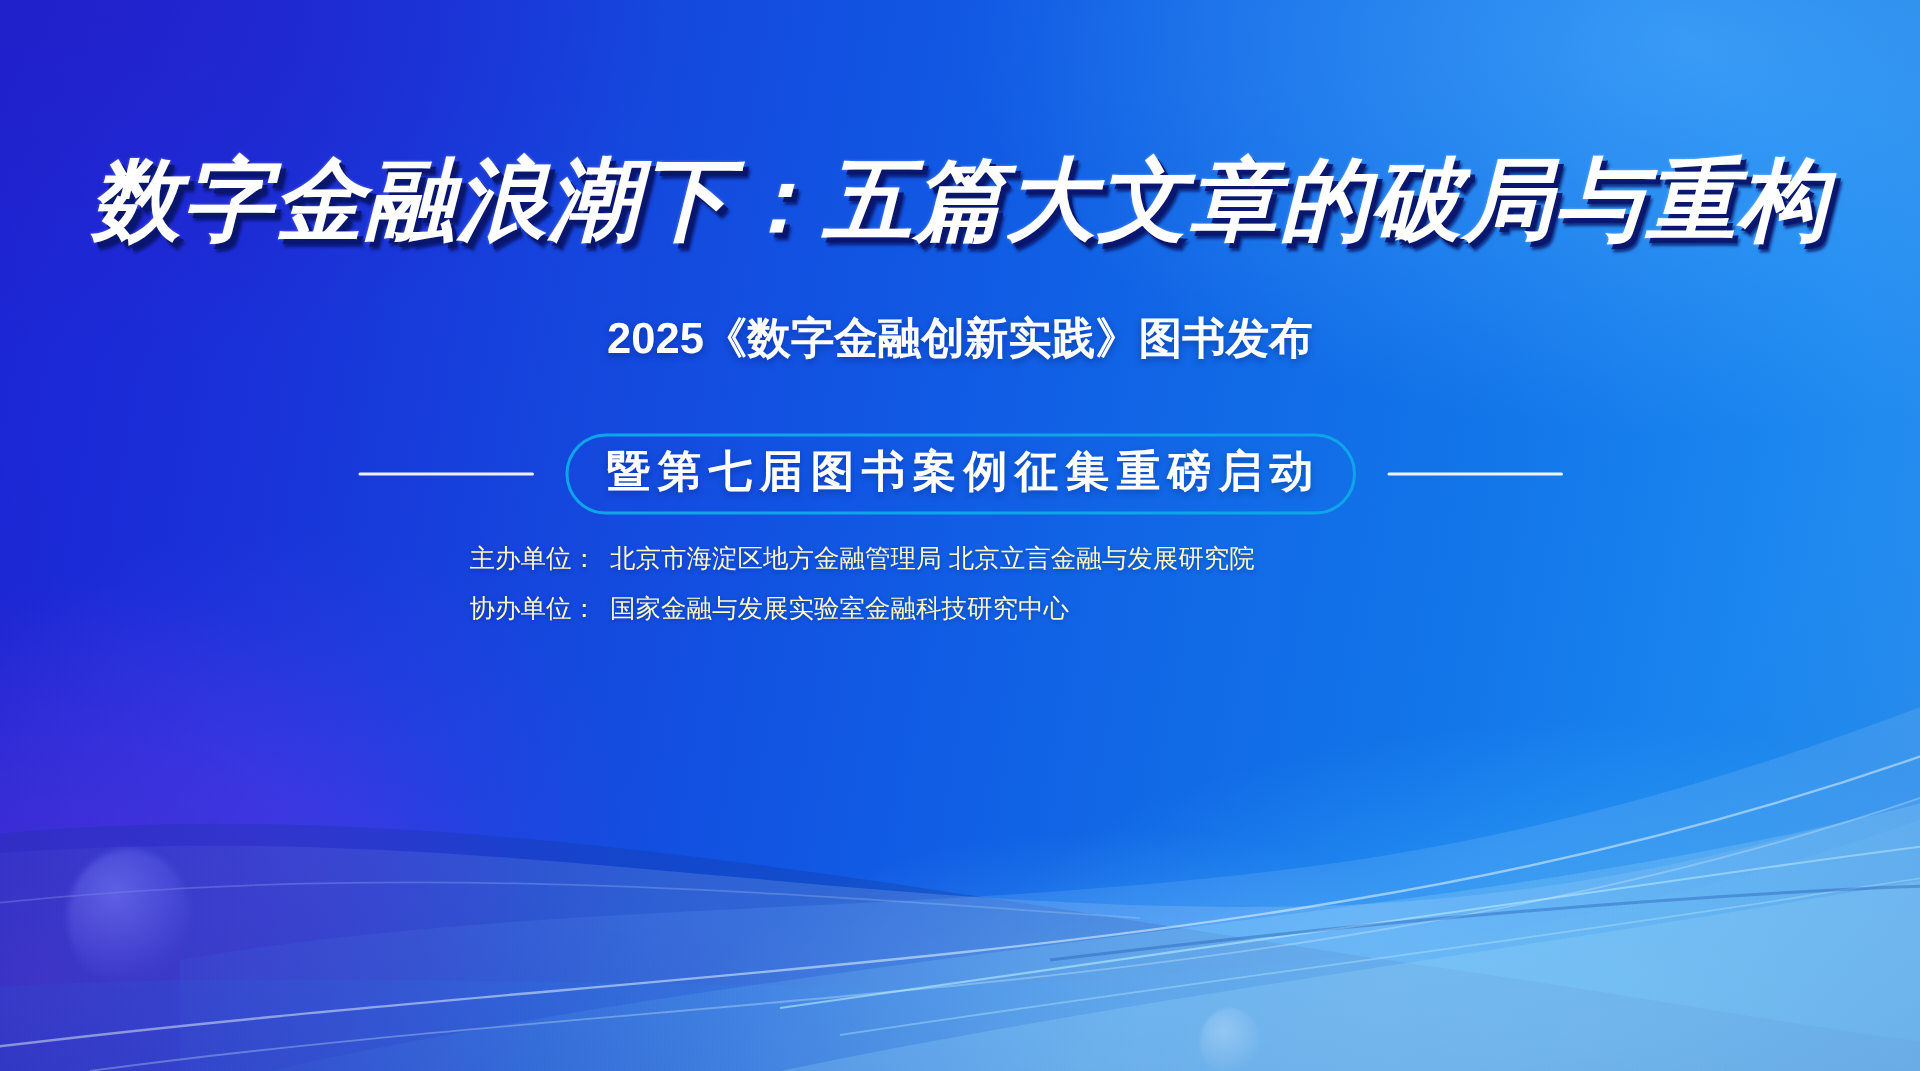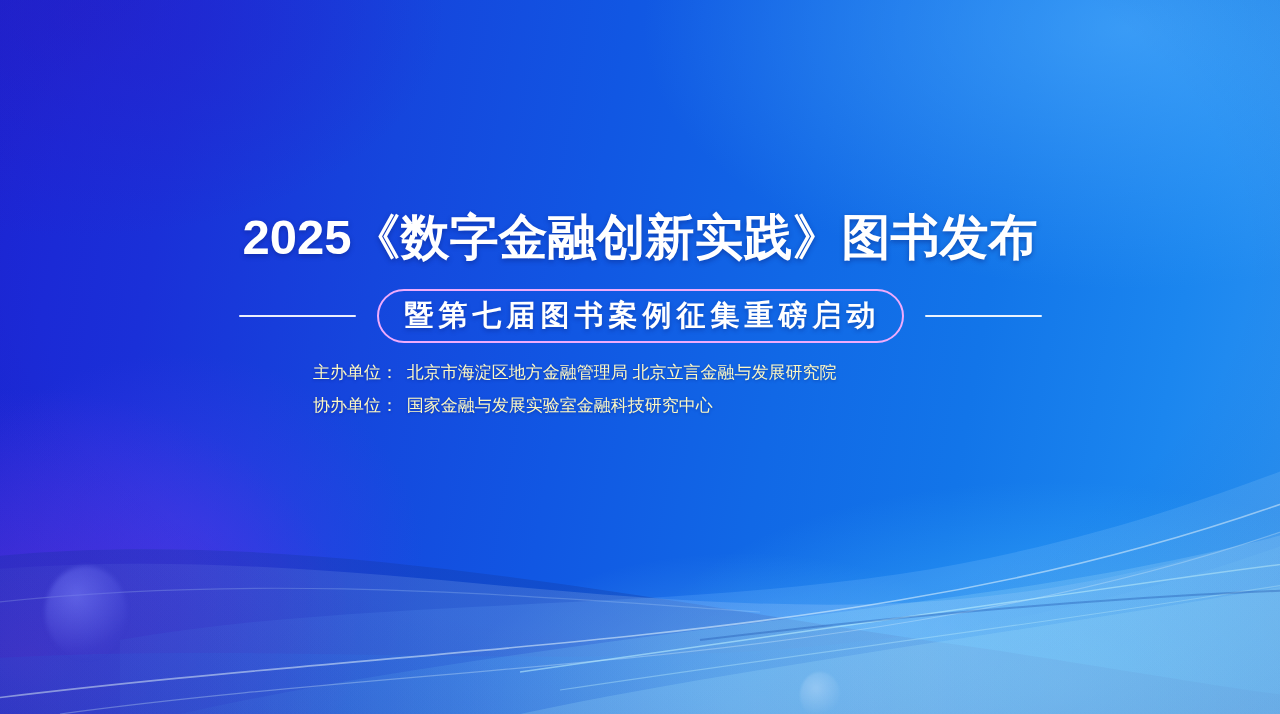--- a/index.html
+++ b/index.html
@@ -91,21 +91,21 @@
        4px 5px 2px rgba(8,18,95,.75),
        0 0 2px rgba(255,255,255,.35);
   }
 
   .title-sub {
     position: absolute;
     left: 0; right: 0;
     top: 211px;
     text-align: center;
     font-weight: 700;
-    font-size: 49px;
+    font-size: 29px;
     line-height: 1.1;
     letter-spacing: 0px;
     color: #ffffff;
     white-space: nowrap;
     text-shadow: 0 2px 5px rgba(8,25,110,.42);
   }
 
   .pill-row {
     position: absolute;
     left: 0; right: 0;
@@ -116,21 +116,21 @@
     gap: 21px;
   }
   .dash {
     width: 117px;
     height: 2px;
     background: #ffffff;
     opacity: .92;
     border-radius: 2px;
   }
   .pill {
-    border: 2px solid #f0abfc;
+    border: 2px solid #0ea5e9;
     border-radius: 28px;
     padding: 6px 26px 8px 26px;
     font-weight: 700;
     font-size: 29px;
     line-height: 1.25;
     letter-spacing: 5px;
     color: #ffffff;
     white-space: nowrap;
     text-shadow: 0 2px 4px rgba(8,25,110,.35);
   }
@@ -223,20 +223,21 @@
       <path d="M -20,604 C 260,572 520,596 760,612" fill="none" stroke="#cfe6ff" stroke-opacity="0.22" stroke-width="1.2"></path>
     </svg>
   </div>
 
   <div class="bg-blob"></div>
   <div class="bg-blob2"></div>
   <div class="bg-layer vignette"></div>
 
   <div class="content">
 
+    <div class="title-main">数字金融浪潮下：五篇大文章的破局与重构</div>
 
     <div class="title-sub">2025《数字金融创新实践》图书发布</div>
 
     <div class="pill-row">
       <div class="dash"></div>
       <div class="pill">
         <span>暨第七届图书案例征集重磅启动</span>
       </div>
       <div class="dash"></div>
     </div>

